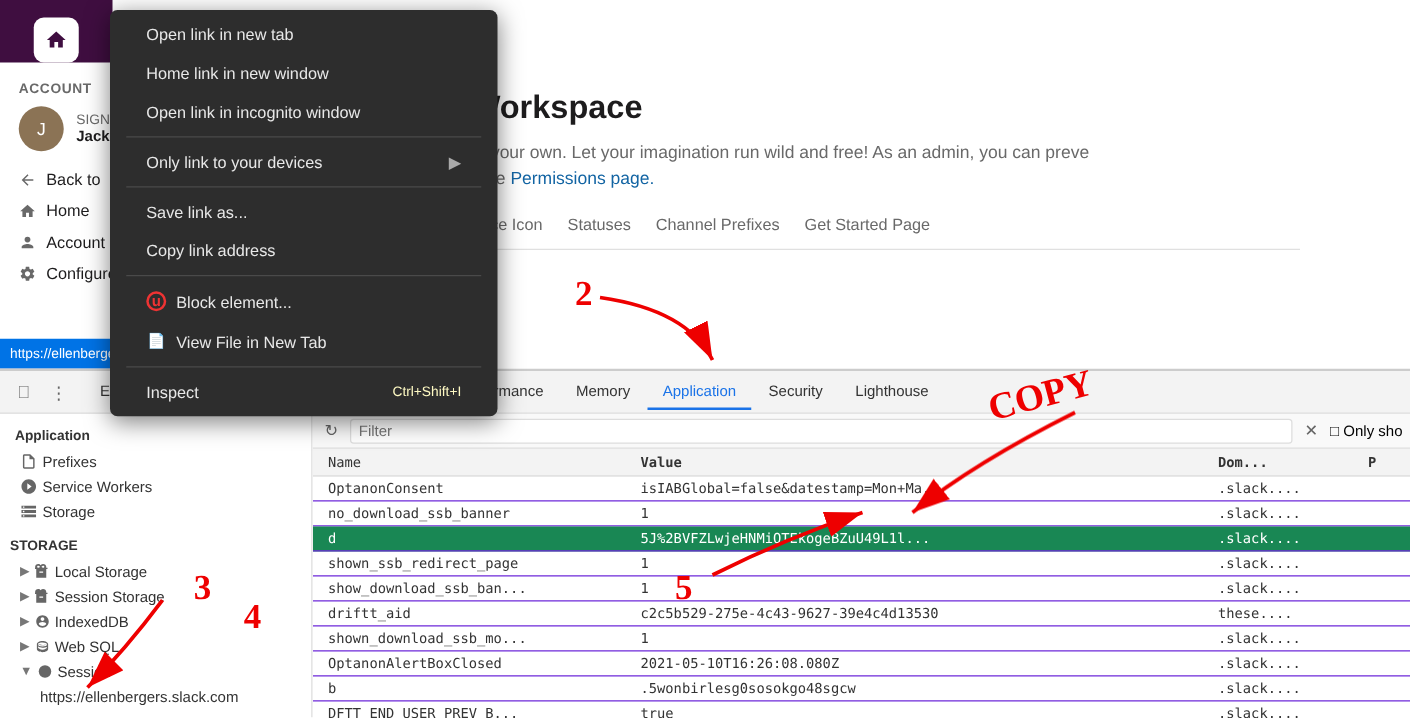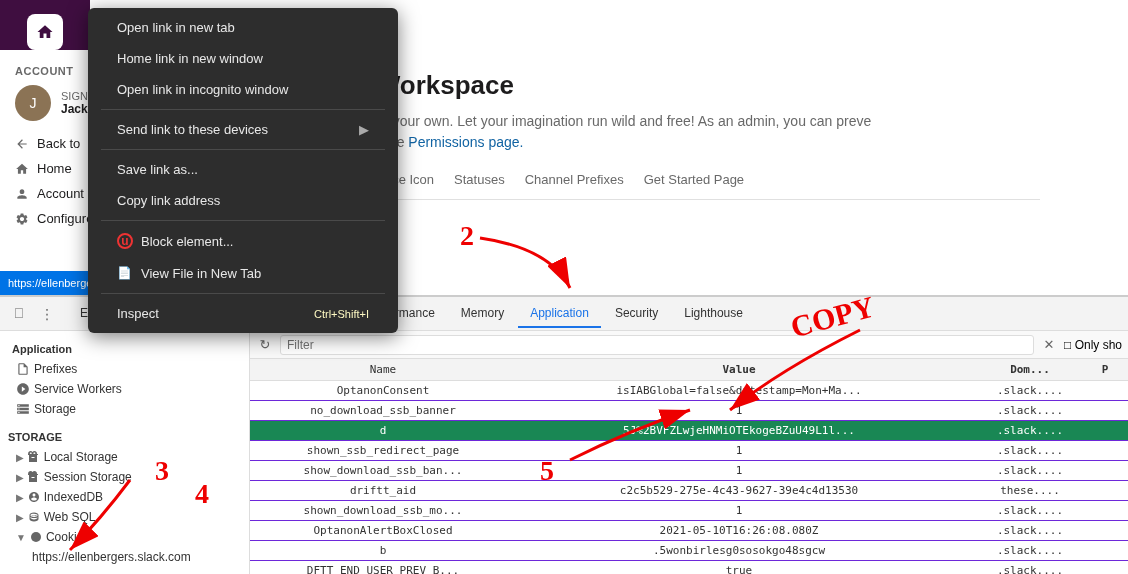--- a/index.html
+++ b/index.html
@@ -70,21 +70,21 @@
     .storage-header { font-size: 11px; font-weight: 700; color: #333; padding: 4px 8px 4px 8px; text-transform: uppercase; }
 
     
     .devtools-right { flex: 1; overflow: hidden; display: flex; flex-direction: column; }
     .dt-filter-bar { display: flex; align-items: center; height: 28px; border-bottom: 1px solid #ddd; padding: 0 6px; gap: 6px; background: #f9f9f9; }
     .dt-filter-input { flex: 1; border: 1px solid #ddd; border-radius: 3px; height: 20px; padding: 0 6px; font-size: 12px; background: #fff; }
     .dt-refresh-btn { width: 18px; height: 18px; display: flex; align-items: center; justify-content: center; color: #666; cursor: pointer; font-size: 13px; }
     .dt-clear-btn { width: 18px; height: 18px; display: flex; align-items: center; justify-content: center; color: #666; cursor: pointer; font-size: 13px; }
 
     
-    .dt-table { flex: 1; overflow-y: auto; text-align: center; }
+    .dt-table { flex: 1; overflow-y: auto; }
     .dt-table-header { display: grid; grid-template-columns: 250px 1fr 120px 30px; background: #f3f3f3; border-bottom: 1px solid #ddd; padding: 3px 8px; font-size: 11px; font-weight: 600; color: #333; position: sticky; top: 0; }
     .dt-table-row { display: grid; grid-template-columns: 250px 1fr 120px 30px; padding: 2px 8px; border-bottom: 1px solid #6d28d9; font-size: 12px; color: #333; }
     .dt-table-row.highlighted { background: #198754; color: #fff; }
     .dt-table-row.highlighted .dt-cell { color: #fff; }
     .dt-cell { overflow: hidden; text-overflow: ellipsis; white-space: nowrap; padding: 1px 4px; font-family: monospace; font-size: 11px; }
     .dt-cell.name { color: #333; font-weight: 500; }
 
     
     .annotation { position: absolute; color: #e00; font-weight: 700; font-size: 22px; pointer-events: none; z-index: 200; font-family: 'Comic Sans MS', cursive; }
     .arrow-svg { position: absolute; pointer-events: none; z-index: 200; }
@@ -172,21 +172,21 @@
       </span>
     </div>
     <div class="menu-item">
       <span class="menu-item-left">
         <span>Open link in incognito window</span>
       </span>
     </div>
     <div class="menu-separator"></div>
     <div class="menu-item">
       <span class="menu-item-left">
-        <span>Send link to these devices</span>
+        <span>Only link to your devices</span>
       </span>
       <span class="menu-arrow">▶</span>
     </div>
     <div class="menu-separator"></div>
     <div class="menu-item">
       <span>Save link as...</span>
     </div>
     <div class="menu-item">
       <span>Copy link address</span>
     </div>
@@ -280,21 +280,21 @@
             <svg width="12" height="12" viewBox="0 0 24 24" fill="#666">
                 <path d="M12 3C7 3 3 5.24 3 8v8c0 2.76 4 5 9 5s9-2.24 9-5V8c0-2.76-4-5-9-5zm7 11c0 .5-3 3-7 3s-7-2.5-7-3v-2.23C6.61 13.53 9.2 14 12 14s5.39-.47 7-1.23V14zm0-4.5C19 10 16 12 12 12s-7-2-7-2.5v-1.77C6.61 8.98 9.2 9.5 12 9.5s5.39-.52 7-1.27V9.5zm-7-4c4 0 7 1.5 7 2.5S16 10 12 10 5 8.5 5 7.5 8 5.5 12 5.5z"></path>
               </svg>
             <span style="margin-left:4px;">Web SQL</span>
           </div>
           <div class="dt-tree-item">
             <span class="arrow">▼</span>
             <svg width="12" height="12" viewBox="0 0 24 24" fill="#666">
                 <circle cx="12" cy="12" r="10"></circle>
               </svg>
-            <span style="margin-left:4px;">Cookies</span>
+            <span style="margin-left:4px;">Session</span>
           </div>
           <div class="dt-tree-item dt-tree-subitem">
             <span>https://ellenbergers.slack.com</span>
           </div>
         </div>
       </div>
 
       <div class="devtools-right">
         <div class="dt-filter-bar">
           <div class="dt-refresh-btn">↻</div>

